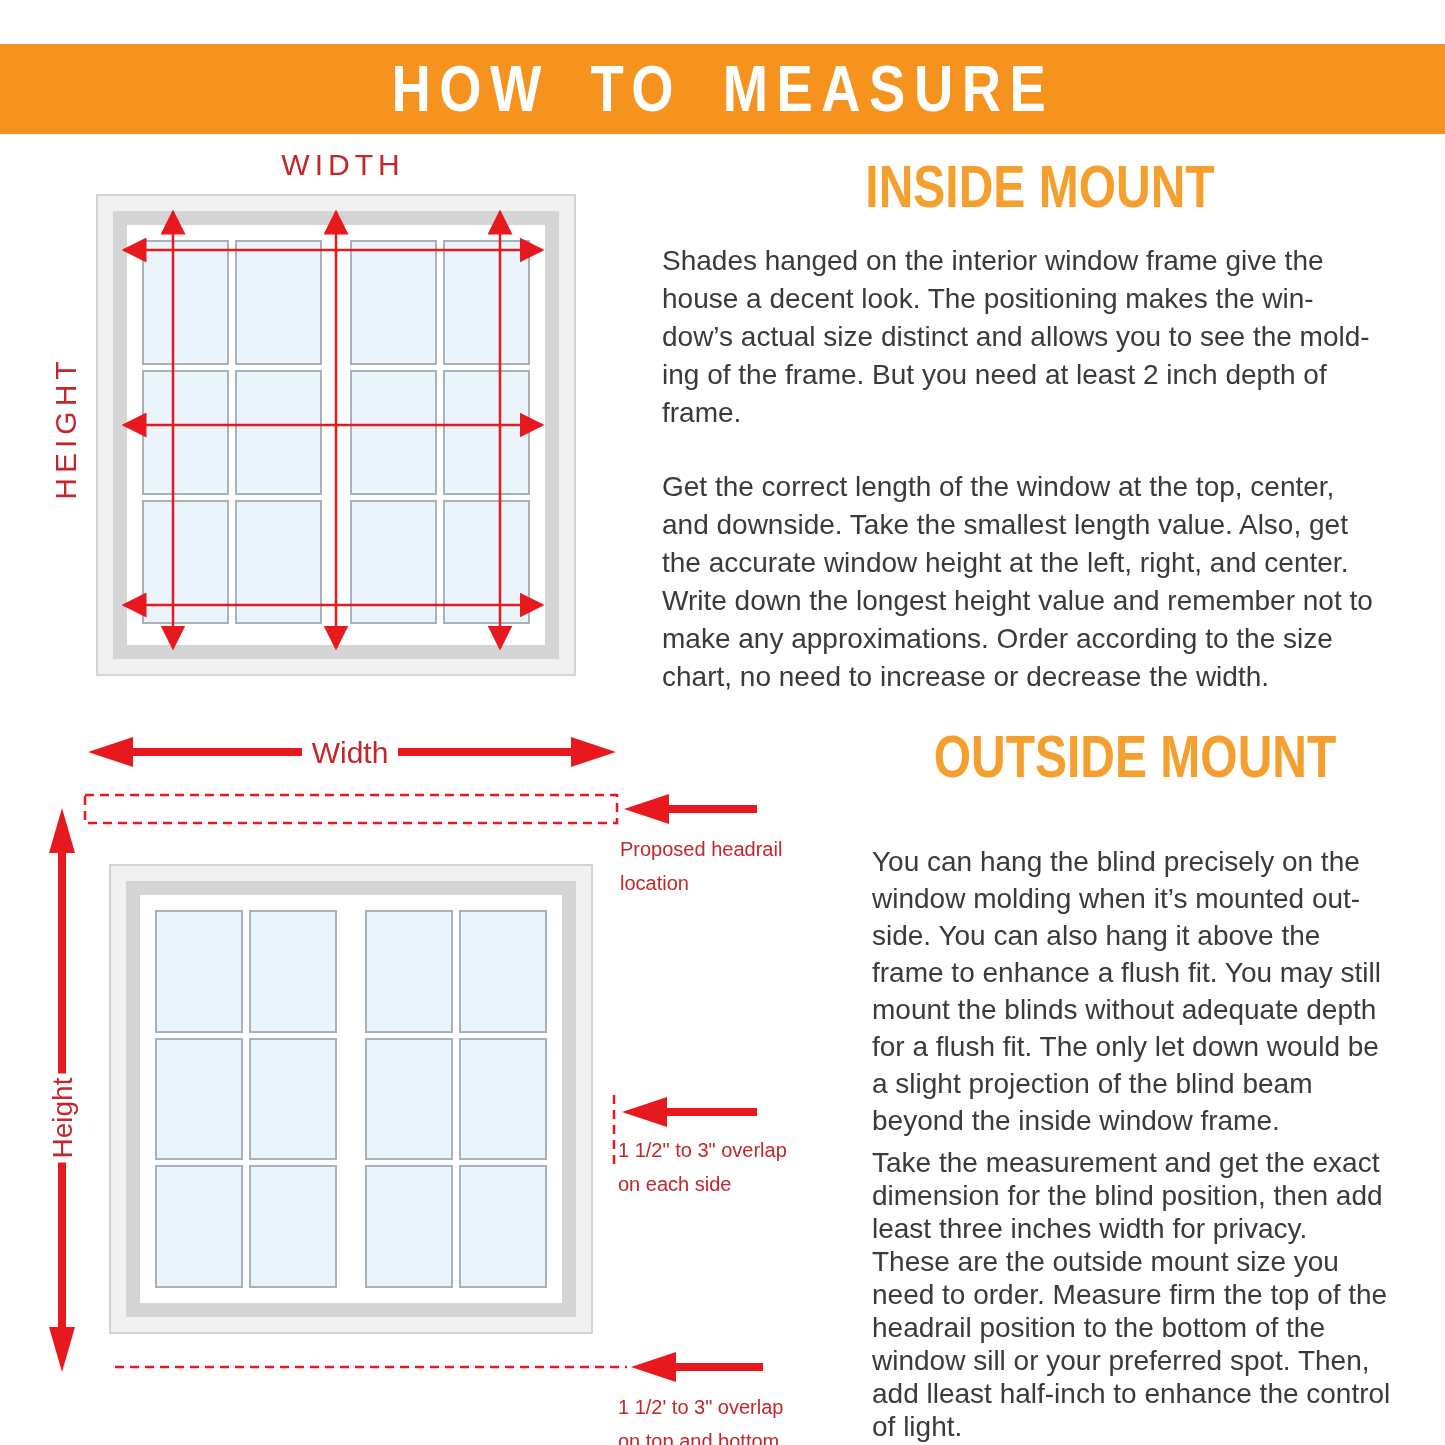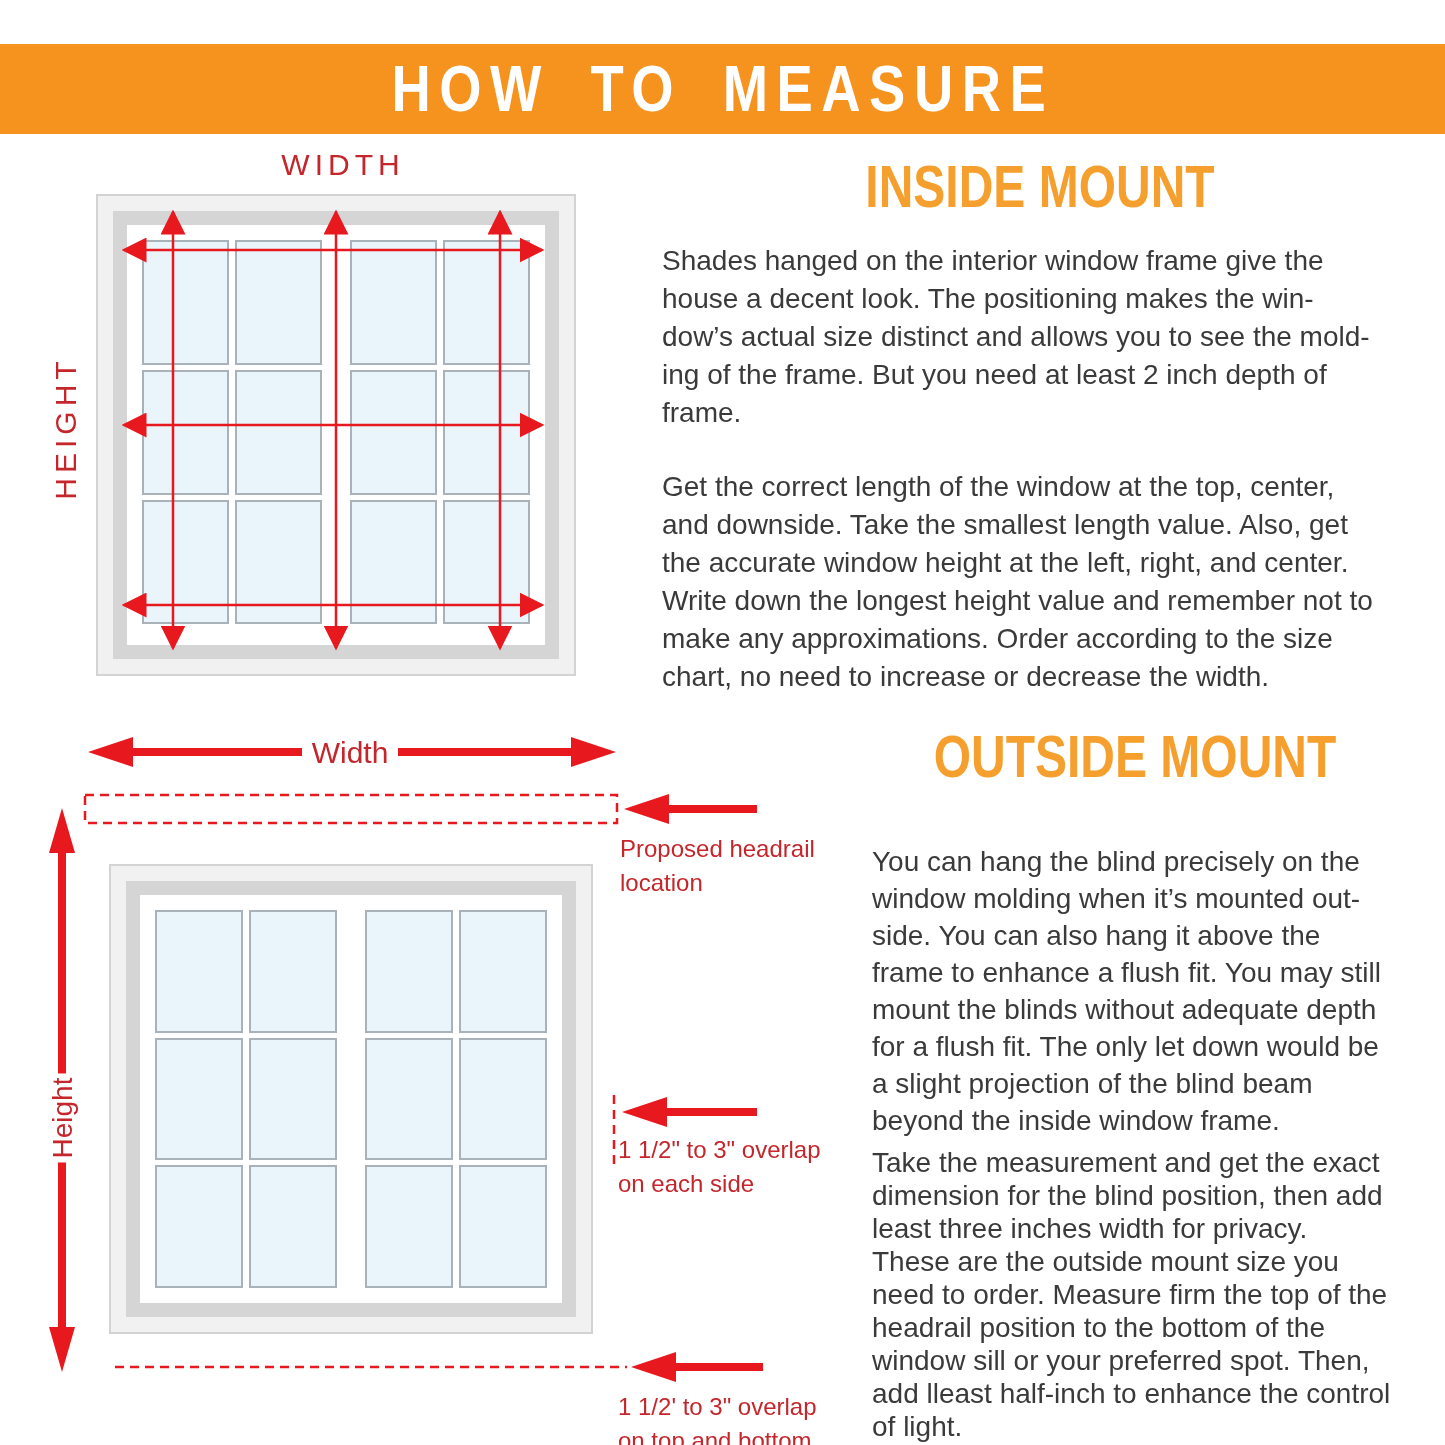--- a/index.html
+++ b/index.html
@@ -6,21 +6,21 @@
   .canvas{
     position:relative;width:1445px;height:1445px;background:#ffffff;overflow:hidden;
     font-family:"Liberation Sans", sans-serif;
   }
   
   .header{position:absolute;left:0;top:0;width:1445px;height:90px;background:#F6921E;
           display:flex;align-items:center;justify-content:center;margin-top:44px;}
   .header-title{color:#ffffff;font-size:64px;font-weight:bold;letter-spacing:10px;word-spacing:20px;
                 transform:scaleX(.85);white-space:nowrap;}
   
-  .redlabel{position:absolute;color:#C4262B;font-size:24px;line-height:34px;white-space:pre-line;}
+  .redlabel{position:absolute;color:#C4262B;font-size:20px;line-height:34px;white-space:pre-line;}
   .dim-label{position:absolute;color:#C4262B;font-size:30px;text-align:center;}
   .rot{transform:translate(-50%,-50%) rotate(-90deg);transform-origin:center;}
   .ls{letter-spacing:5px;}
   .bg-white{background:#ffffff;padding:0 4px;}
   
   .mount-heading{position:absolute;color:#F5A02E;font-weight:bold;font-size:60px;
                  text-align:center;transform:scaleX(.8);transform-origin:center;white-space:nowrap;}
   .para{position:absolute;color:#3A3A3A;font-size:28px;white-space:pre-line;}
   .para.inside{line-height:38px;}
   .para.out1{line-height:37px;}

